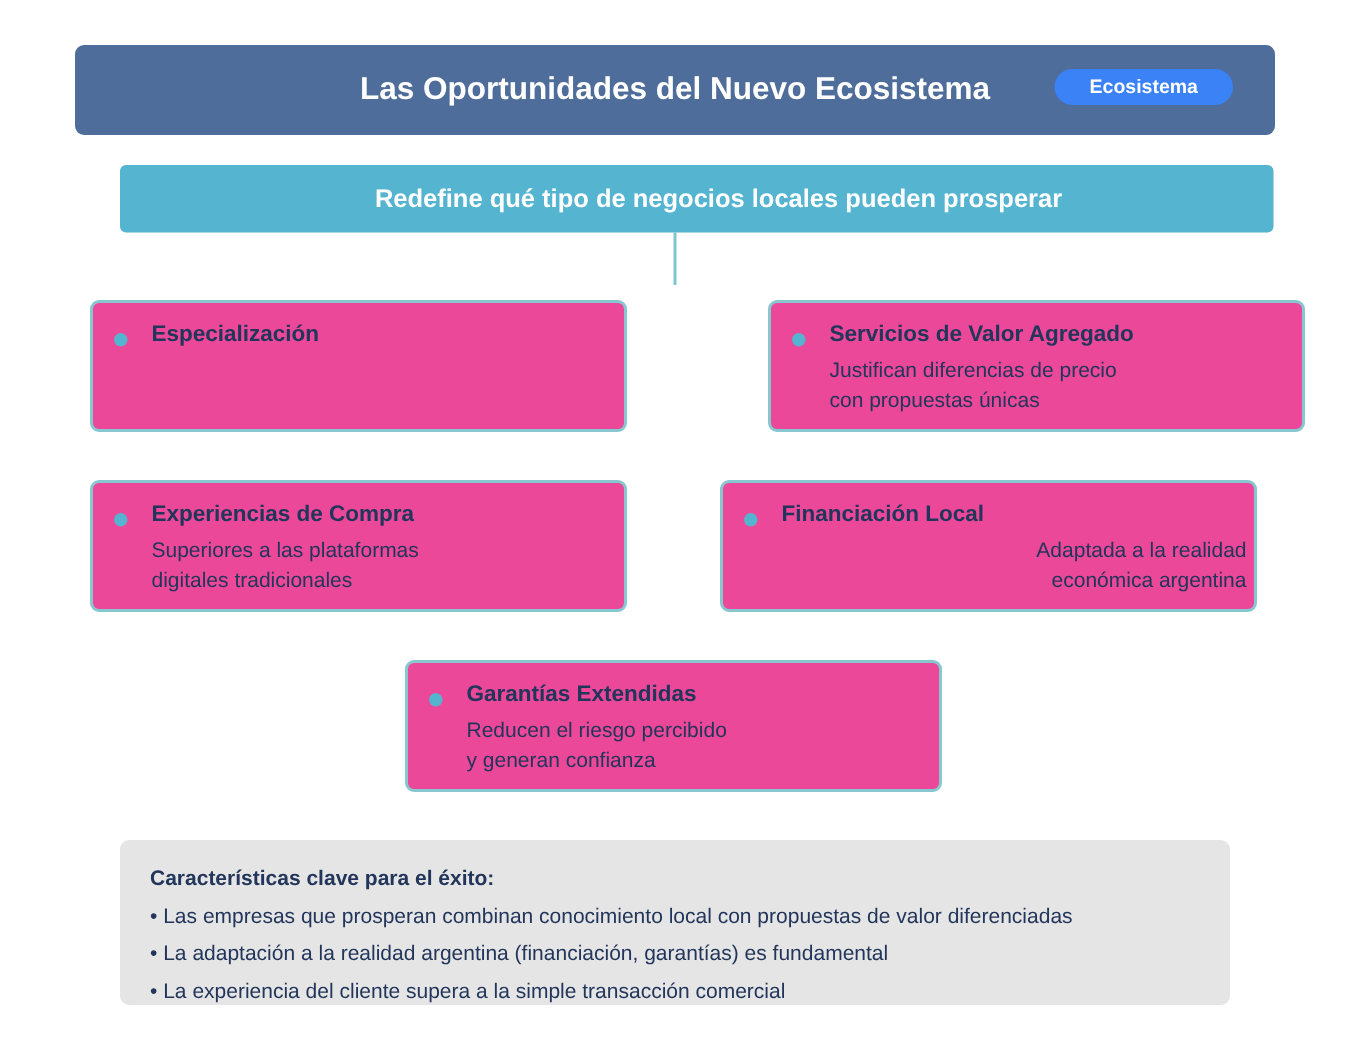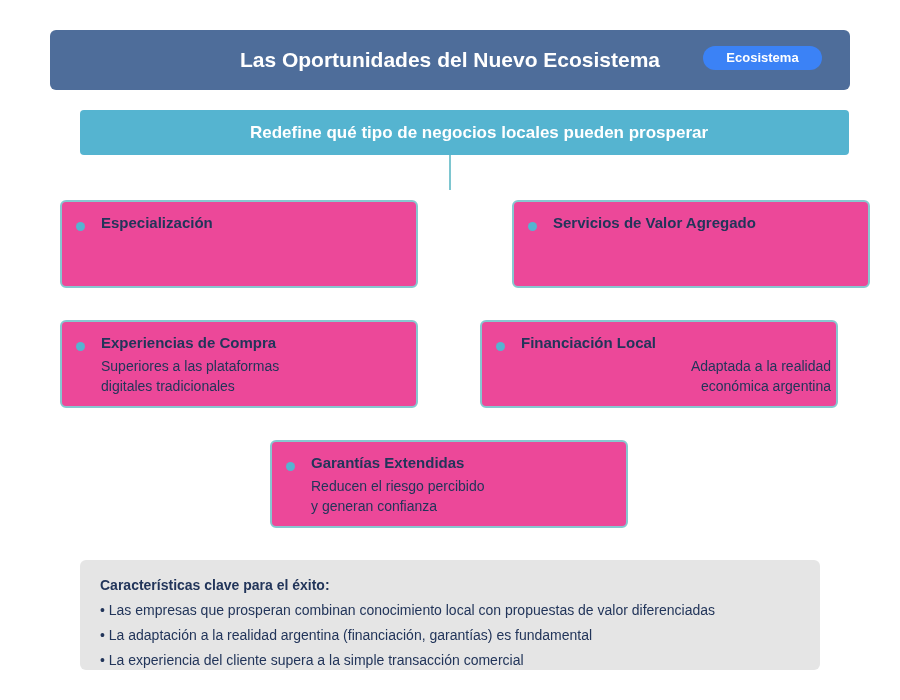--- a/index.html
+++ b/index.html
@@ -35,20 +35,22 @@
 <div class="connector"></div>
 
 <div class="card" style="left:60px; top:200px;">
   <span class="dot"></span>
   <div class="title">Especialización</div>
 </div>
 
 <div class="card" style="left:480px; top:200px;margin-left:32px;">
   <span class="dot"></span>
   <div class="title">Servicios de Valor Agregado</div>
+  <div class="desc">Justifican diferencias de precio
+con propuestas únicas</div>
 </div>
 
 <div class="card" style="left:60px; top:320px;">
   <span class="dot"></span>
   <div class="title">Experiencias de Compra</div>
   <div class="desc">Superiores a las plataformas
 digitales tradicionales</div>
 </div>
 
 <div class="card" style="left:480px; top:320px;text-align:right;">

